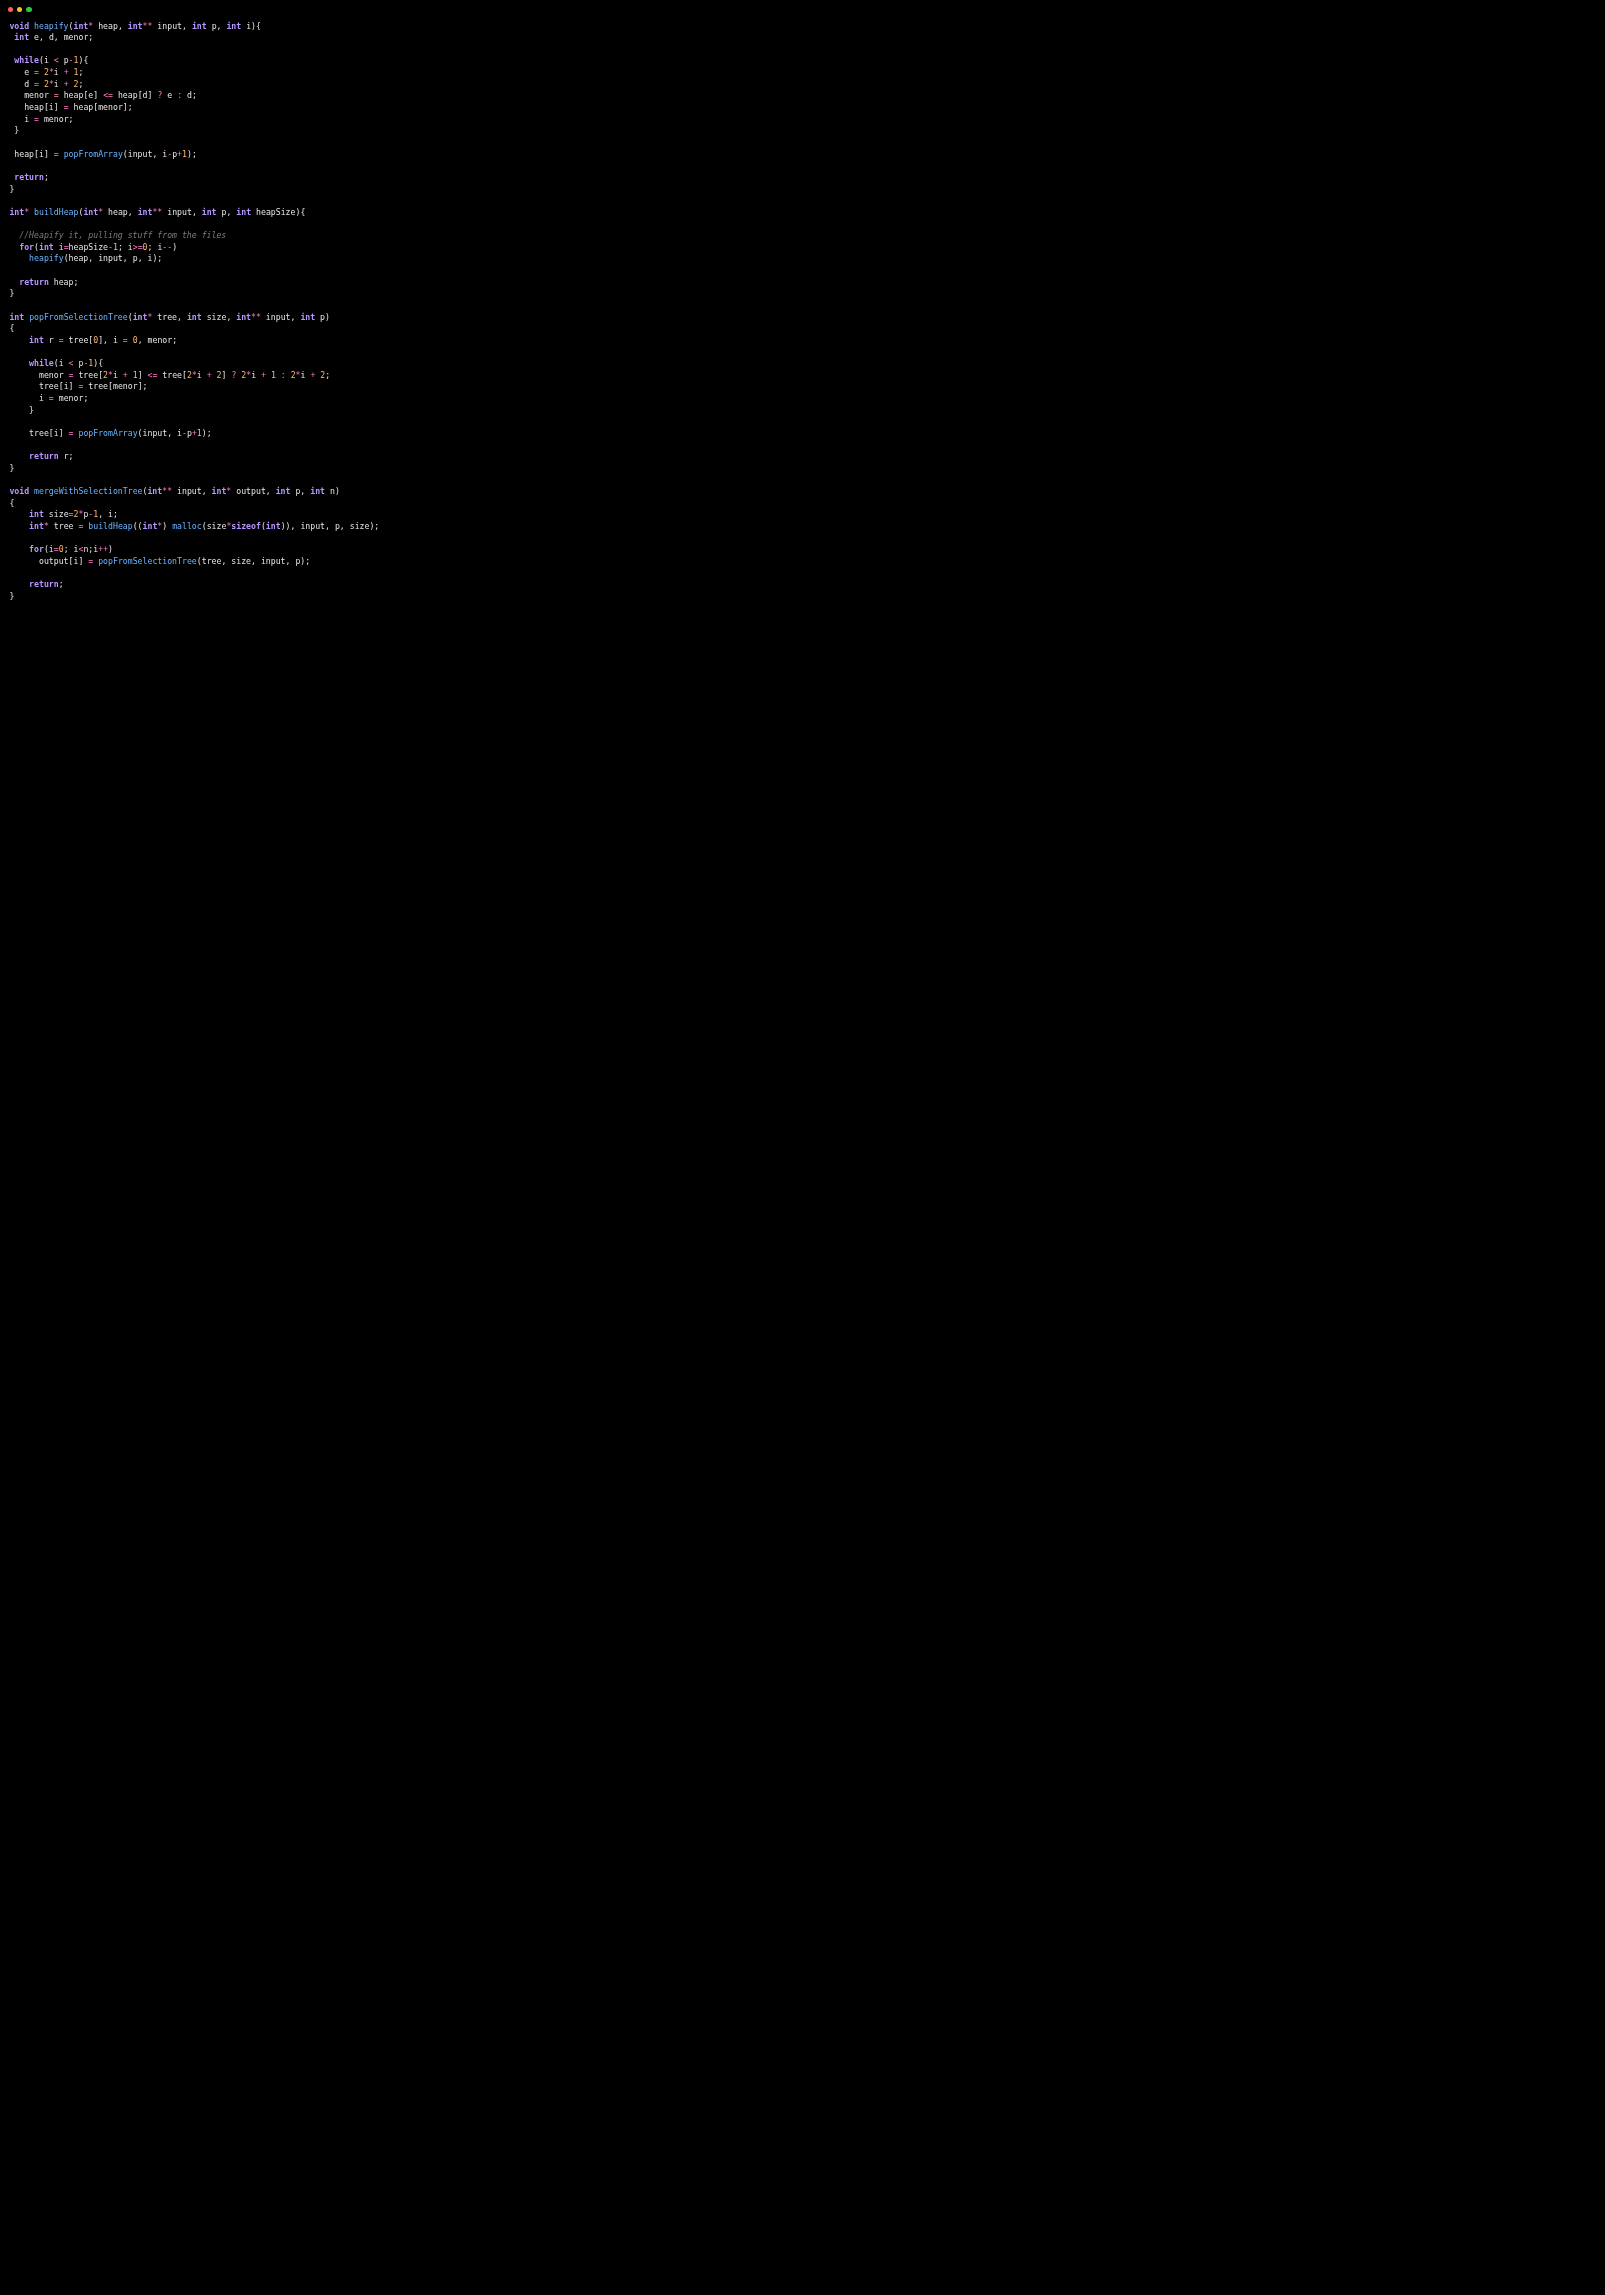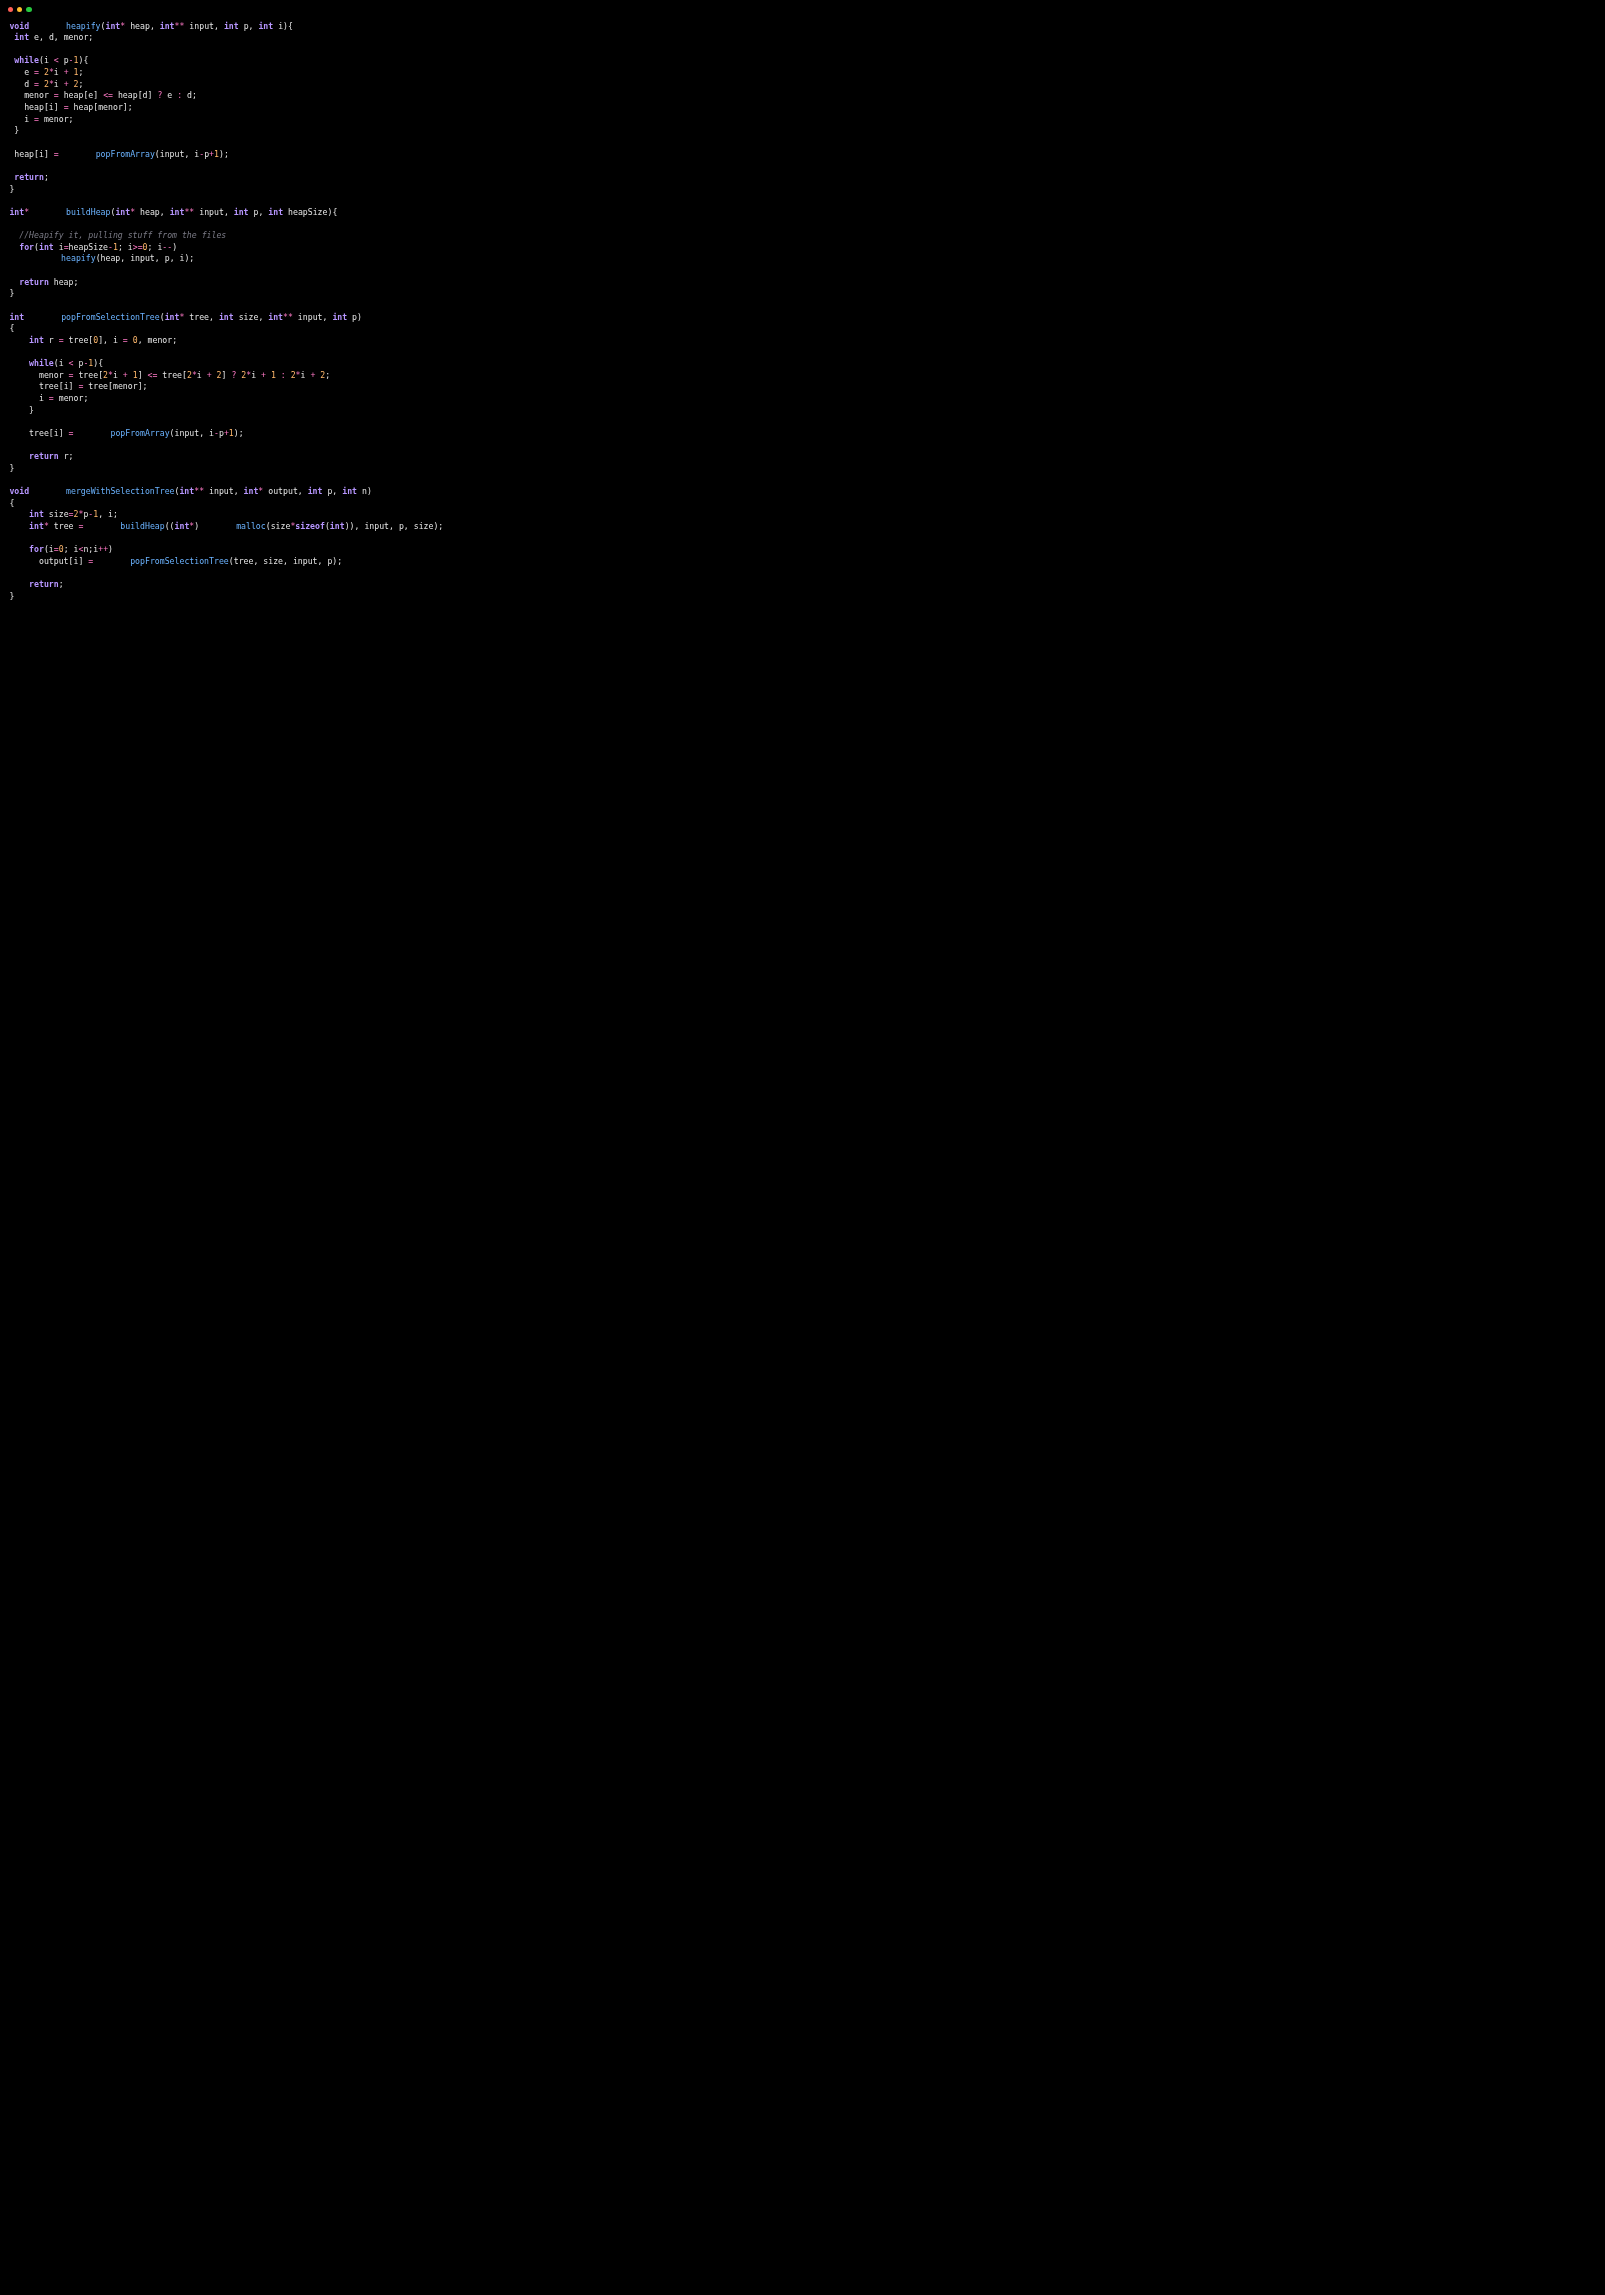--- a/index.html
+++ b/index.html
@@ -30,21 +30,21 @@
   .dot.green { background: #27c93f; }
   .code {
     padding: 3.7px 9.4px 14px 9.4px;
     font-size: 8.2px;
     line-height: 1.42;
     white-space: pre;
     color: #e6e6e6;
     font-weight: 500;
   }
   .kw { color: #b796ff; font-weight: bold; }    
-  .fn { color: #6bb3ff; margin-left: 32px; }      
+  .fn { color: #6bb3ff; }      
   .num { color: #ffb86c; }     
   .op { color: #ff79c6; }      
   .id { color: #e6e6e6; }      
   .pn { color: #e6e6e6; }      
   .cm { color: #7a7a85; font-style: italic; margin-top: 44px; } 
 </style>
 </head>
 <body>
 
 <div class="window">

